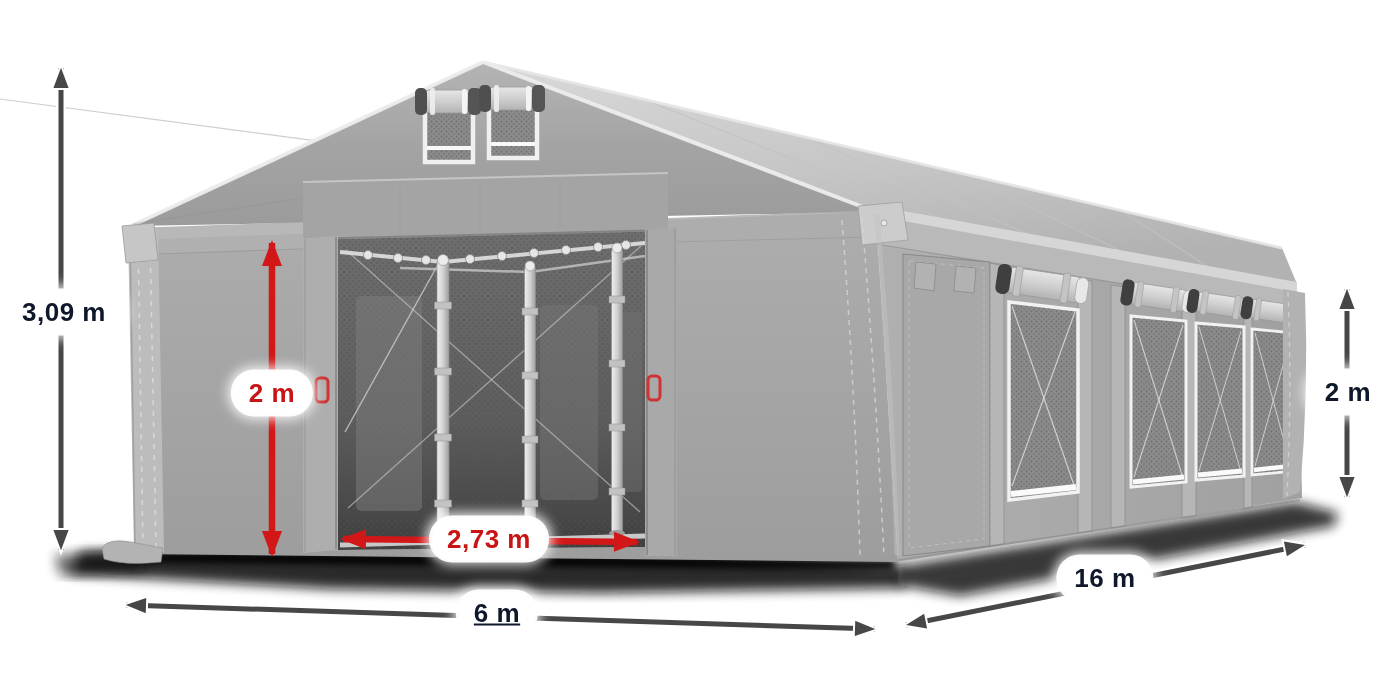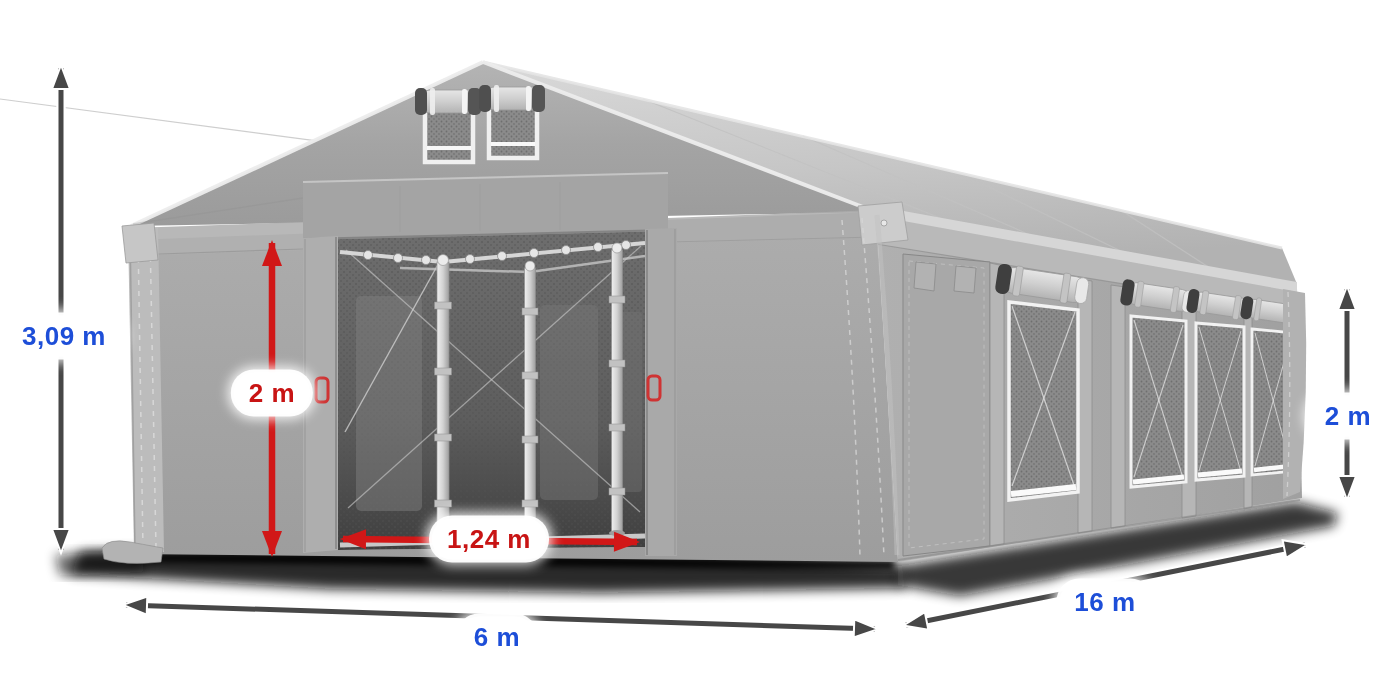--- a/index.html
+++ b/index.html
@@ -16,21 +16,21 @@
     transform:translate(-50%,-50%);
     background:#ffffff;
     border-radius:20px;
     padding:5px 15px;
     font-size:26px;
     font-weight:bold;
     white-space:nowrap;
     letter-spacing:0.5px;
     box-shadow:0 0 0 3px rgba(255,255,255,0.95), 0 0 12px 6px rgba(255,255,255,0.85);
   }
-  .pill.gray{color:#1d4ed8;margin-top:24px;}
+  .pill.gray{color:#0f172a;}
   .pill.red{color:#c81414;}
 </style>
 </head>
 <body>
 
 <div class="stage">
 
 <svg width="1400" height="700" viewBox="0 0 1400 700">
   <defs>
     <linearGradient id="roofGrad" x1="0" y1="0" x2="0.25" y2="1">
@@ -350,18 +350,18 @@
     </g>
 
     <g>
       <line x1="343" y1="539" x2="637" y2="542" stroke="#d11717" stroke-width="6.5" marker-start="url(#ahRed)" marker-end="url(#ahRed)"></line>
     </g>
   </g>
 </svg>
 
 <div class="pill gray" style="left:64px;top:312px;">3,09 m</div>
 <div class="pill red" style="left:272px;top:393px;">2 m</div>
-<div class="pill red" style="left:489px;top:539px;">1,24 m</div>
-<div class="pill gray" style="left:497px;top:613px;">6 m</div>
+<div class="pill red" style="left:489px;top:539px;">2,73 m</div>
+<div class="pill gray" style="left:497px;top:613px;text-decoration:underline;">6 m</div>
 <div class="pill gray" style="left:1105px;top:578px;">16 m</div>
 <div class="pill gray" style="left:1348px;top:392px;">2 m</div>
 
 </div>
 
 </body></html>

